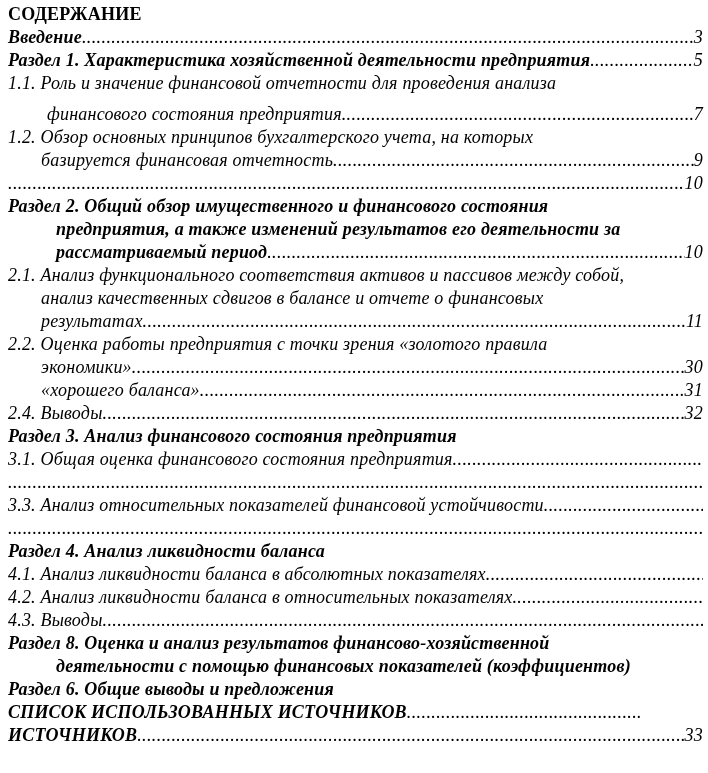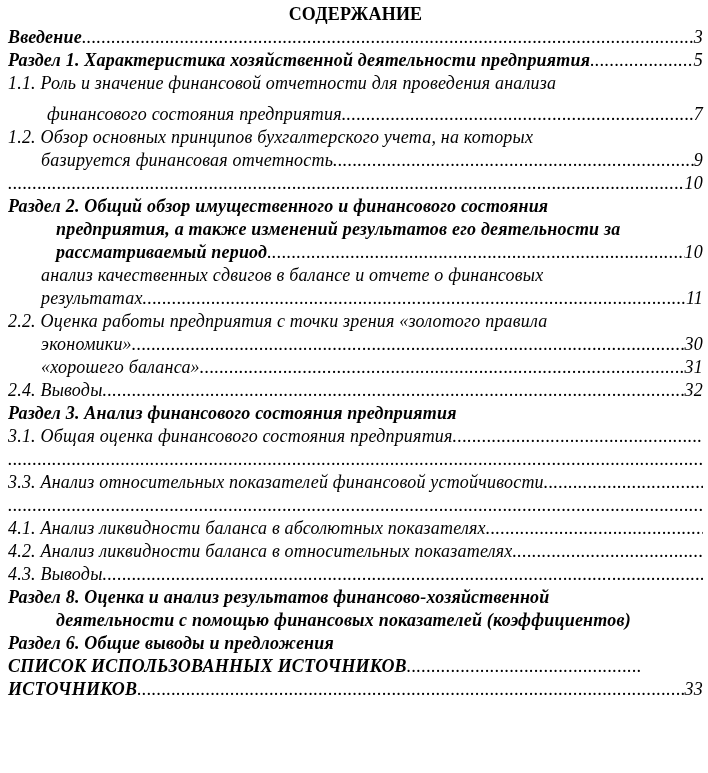--- a/index.html
+++ b/index.html
@@ -14,21 +14,20 @@
     box-sizing: border-box;
     width: 708px;
     height: 555px;
     padding: 3px 5px 0 8px;
     background: #ffffff;
     color: #000000;
     font-family: "Liberation Serif", "DejaVu Serif", serif;
     font-size: 18px;
     line-height: 23px;
     letter-spacing: 0.2px;
-    text-align: center;
   }
   .toc-title {
     margin: 0;
     font-size: 18px;
     line-height: 23px;
     font-weight: bold;
   }
   .toc-line {
     display: flex;
     align-items: baseline;
@@ -97,20 +96,24 @@
   </div>
       <div class="toc-line bold ind3">
     <span class="txt">предприятия, а также изменений результатов его деятельности за</span>
 
   </div>
       <div class="toc-line bold ind3">
     <span class="txt">рассматриваемый период</span>
     <span class="leader">................................................................................................................................................................................................................................................................................................................................................................................................................</span>
     <span class="pg">10</span>
   </div>
+      <div class="toc-line">
+    <span class="txt">2.1. Анализ функционального соответствия активов и пассивов между собой,</span>
+
+  </div>
       <div class="toc-line ind1">
     <span class="txt">анализ качественных сдвигов в балансе и отчете о финансовых</span>
 
   </div>
       <div class="toc-line ind1">
     <span class="txt">результатах</span>
     <span class="leader">................................................................................................................................................................................................................................................................................................................................................................................................................</span>
     <span class="pg">11</span>
   </div>
       <div class="toc-line">
@@ -146,20 +149,24 @@
     <span class="pg"></span>
   </div>
       <div class="toc-line">
     <span class="txt">3.3. Анализ относительных показателей финансовой устойчивости</span>
     <span class="leader">................................................................................................................................................................................................................................................................................................................................................................................................................</span>
     <span class="pg"></span>
   </div>
       <div class="toc-line">
     <span class="leader">................................................................................................................................................................................................................................................................................................................................................................................................................</span>
     <span class="pg"></span>
+  </div>
+      <div class="toc-line bold">
+    <span class="txt">Раздел 4. Анализ ликвидности баланса</span>
+
   </div>
       <div class="toc-line">
     <span class="txt">4.1. Анализ ликвидности баланса в абсолютных показателях</span>
     <span class="leader">................................................................................................................................................................................................................................................................................................................................................................................................................</span>
     <span class="pg"></span>
   </div>
       <div class="toc-line">
     <span class="txt">4.2. Анализ ликвидности баланса в относительных показателях</span>
     <span class="leader">................................................................................................................................................................................................................................................................................................................................................................................................................</span>
     <span class="pg"></span>

